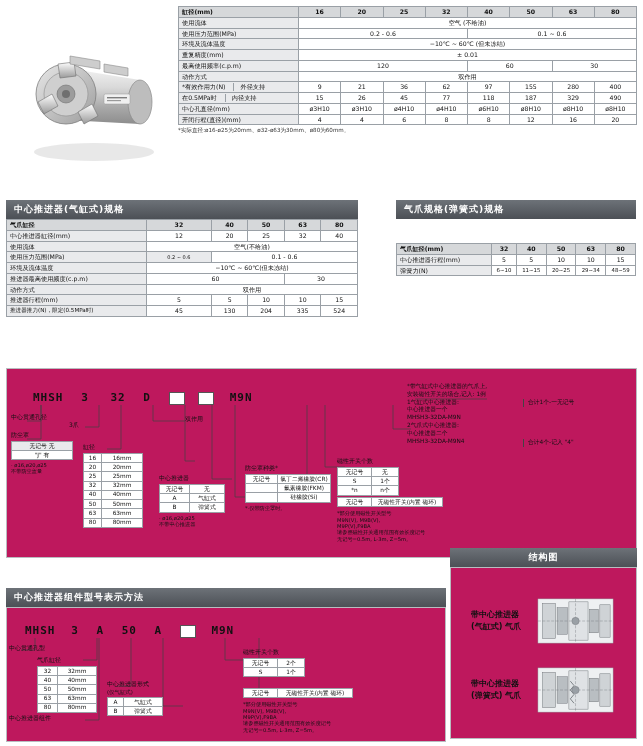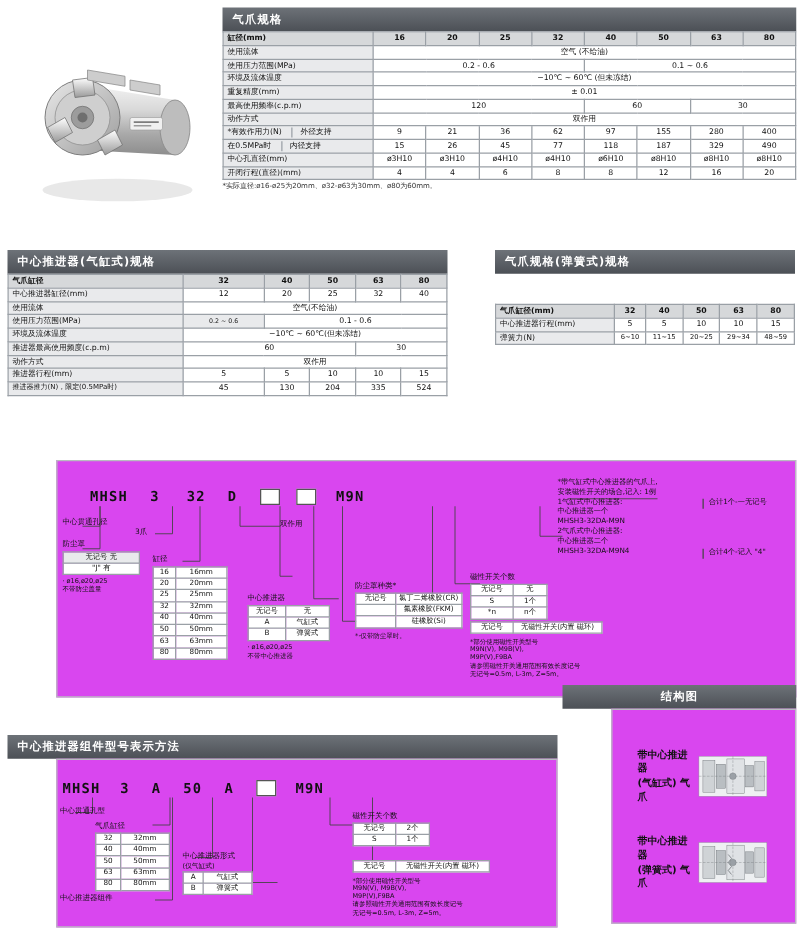--- a/index.html
+++ b/index.html
@@ -43,23 +43,22 @@
   #mid-left { position: absolute; left: 6px; top: 200px; width: 352px; }
   #mid-right { position: absolute; left: 396px; top: 200px; width: 240px; }
   #mid-right2 { position: absolute; left: 396px; top: 243px; width: 240px; }
 
   #model-sec { position: absolute; left: 6px; top: 368px; width: 631px; }
   #unit-sec { position: absolute; left: 6px; top: 588px; width: 440px; border-radius: 21px; }
   #struct-sec { position: absolute; left: 450px; top: 548px; width: 187px; }
 
   .panel {
     border: 1px solid #b9bcc0;
-    background: #d946ef;
+    background: #be185d;
     padding: 4px;
-    margin-left: 39px;
   }
   .modelrow { font-family: "DejaVu Sans Mono", "Liberation Mono", monospace; font-size: 11px; font-weight: bold; letter-spacing: 1px; }
   .box {
     display: inline-block;
     border: 1px solid #555;
     background: #fff;
     width: 16px; height: 13px;
     vertical-align: middle;
   }
   .tinytbl td { font-size: 5.8px; padding: 0.5px 2px; }
@@ -107,21 +106,20 @@
     <path d="M62,36 L92,41 L92,49 L62,44 Z" fill="#cdcdcd" stroke="#8a8a8a" stroke-width="0.6"></path>
     <path d="M96,44 L120,48 L120,56 L96,52 Z" fill="#cdcdcd" stroke="#8a8a8a" stroke-width="0.6"></path>
 
     <rect x="96" y="74" width="26" height="10" rx="1.5" fill="#f0f0f0" stroke="#9a9a9a" stroke-width="0.5"></rect>
     <rect x="99" y="77" width="20" height="1.4" fill="#7d7d7d"></rect>
     <rect x="99" y="80" width="14" height="1.2" fill="#9a9a9a"></rect>
   </svg>
 </div>
 
 <div id="top-right">
-  <div class="sec-title-bar">气爪规格</div>
   <table>
     <tbody>
         <tr>
       <td class="lbl hdr" style="width:120px">缸径(mm)</td>
       <td class="hdr">16</td>
       <td class="hdr">20</td>
       <td class="hdr">25</td>
       <td class="hdr">32</td>
       <td class="hdr">40</td>
       <td class="hdr">50</td>
@@ -486,21 +484,21 @@
   中心推进器二个
   MHSH3-32DA-M9N4</div>
     <div class="callout" style="position:absolute;left:516px;top:30px;width:100px;border-left:1px solid #444;padding-left:4px">合计1个-一无记号</div>
     <div class="callout" style="position:absolute;left:516px;top:70px;width:100px;border-left:1px solid #444;padding-left:4px">合计4个-记入 "4"</div>
   </div>
 </div>
 
 <div id="unit-sec">
   <div class="sec-title-bar">中心推进器组件型号表示方法</div>
   <div class="panel" style="height:135px;position:relative;">
-    <div class="modelrow" style="position:absolute;left:4px;top:16px;">
+    <div class="modelrow" style="position:absolute;left:18px;top:16px;">
       <span>MHSH</span>
       <span style="margin-left:8px">3</span>
       <span style="margin-left:10px">A</span>
       <span style="margin-left:10px">50</span>
       <span style="margin-left:10px">A</span>
       <span class="box" style="margin-left:10px"></span>
       <span style="margin-left:8px">M9N</span>
     </div>
 
     <svg style="position:absolute;left:0;top:0;width:440px;height:135px;pointer-events:none">

